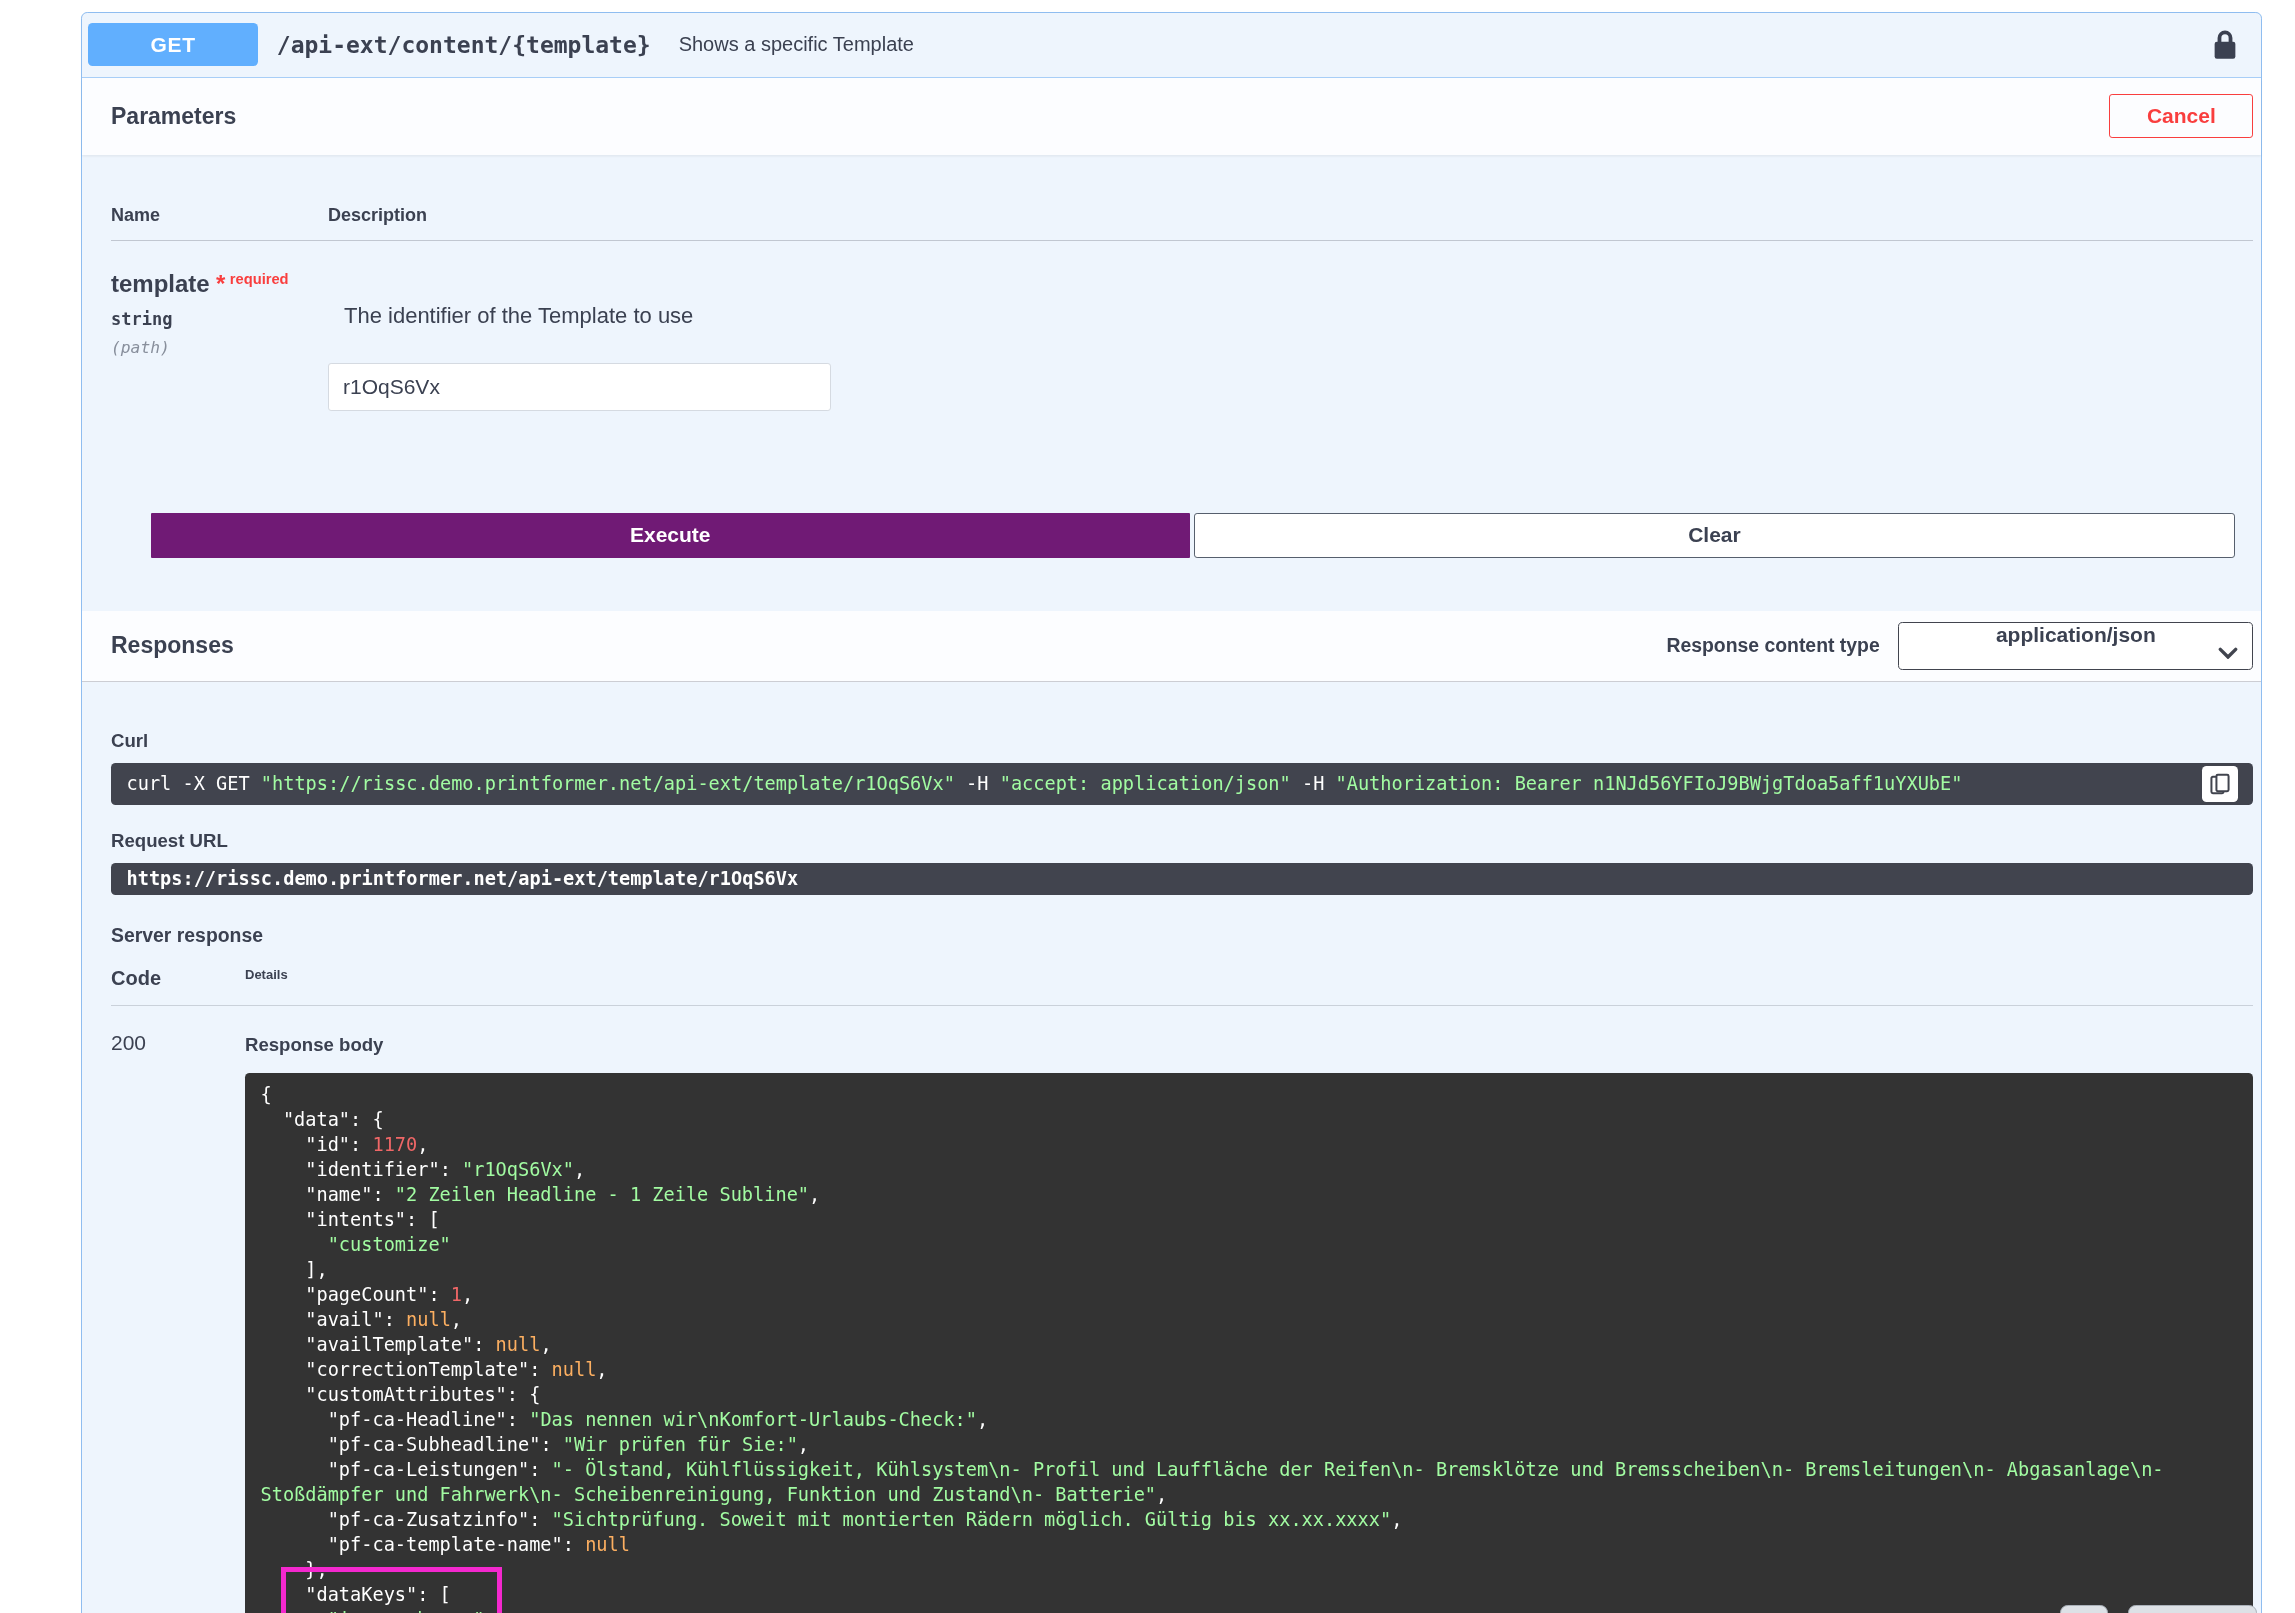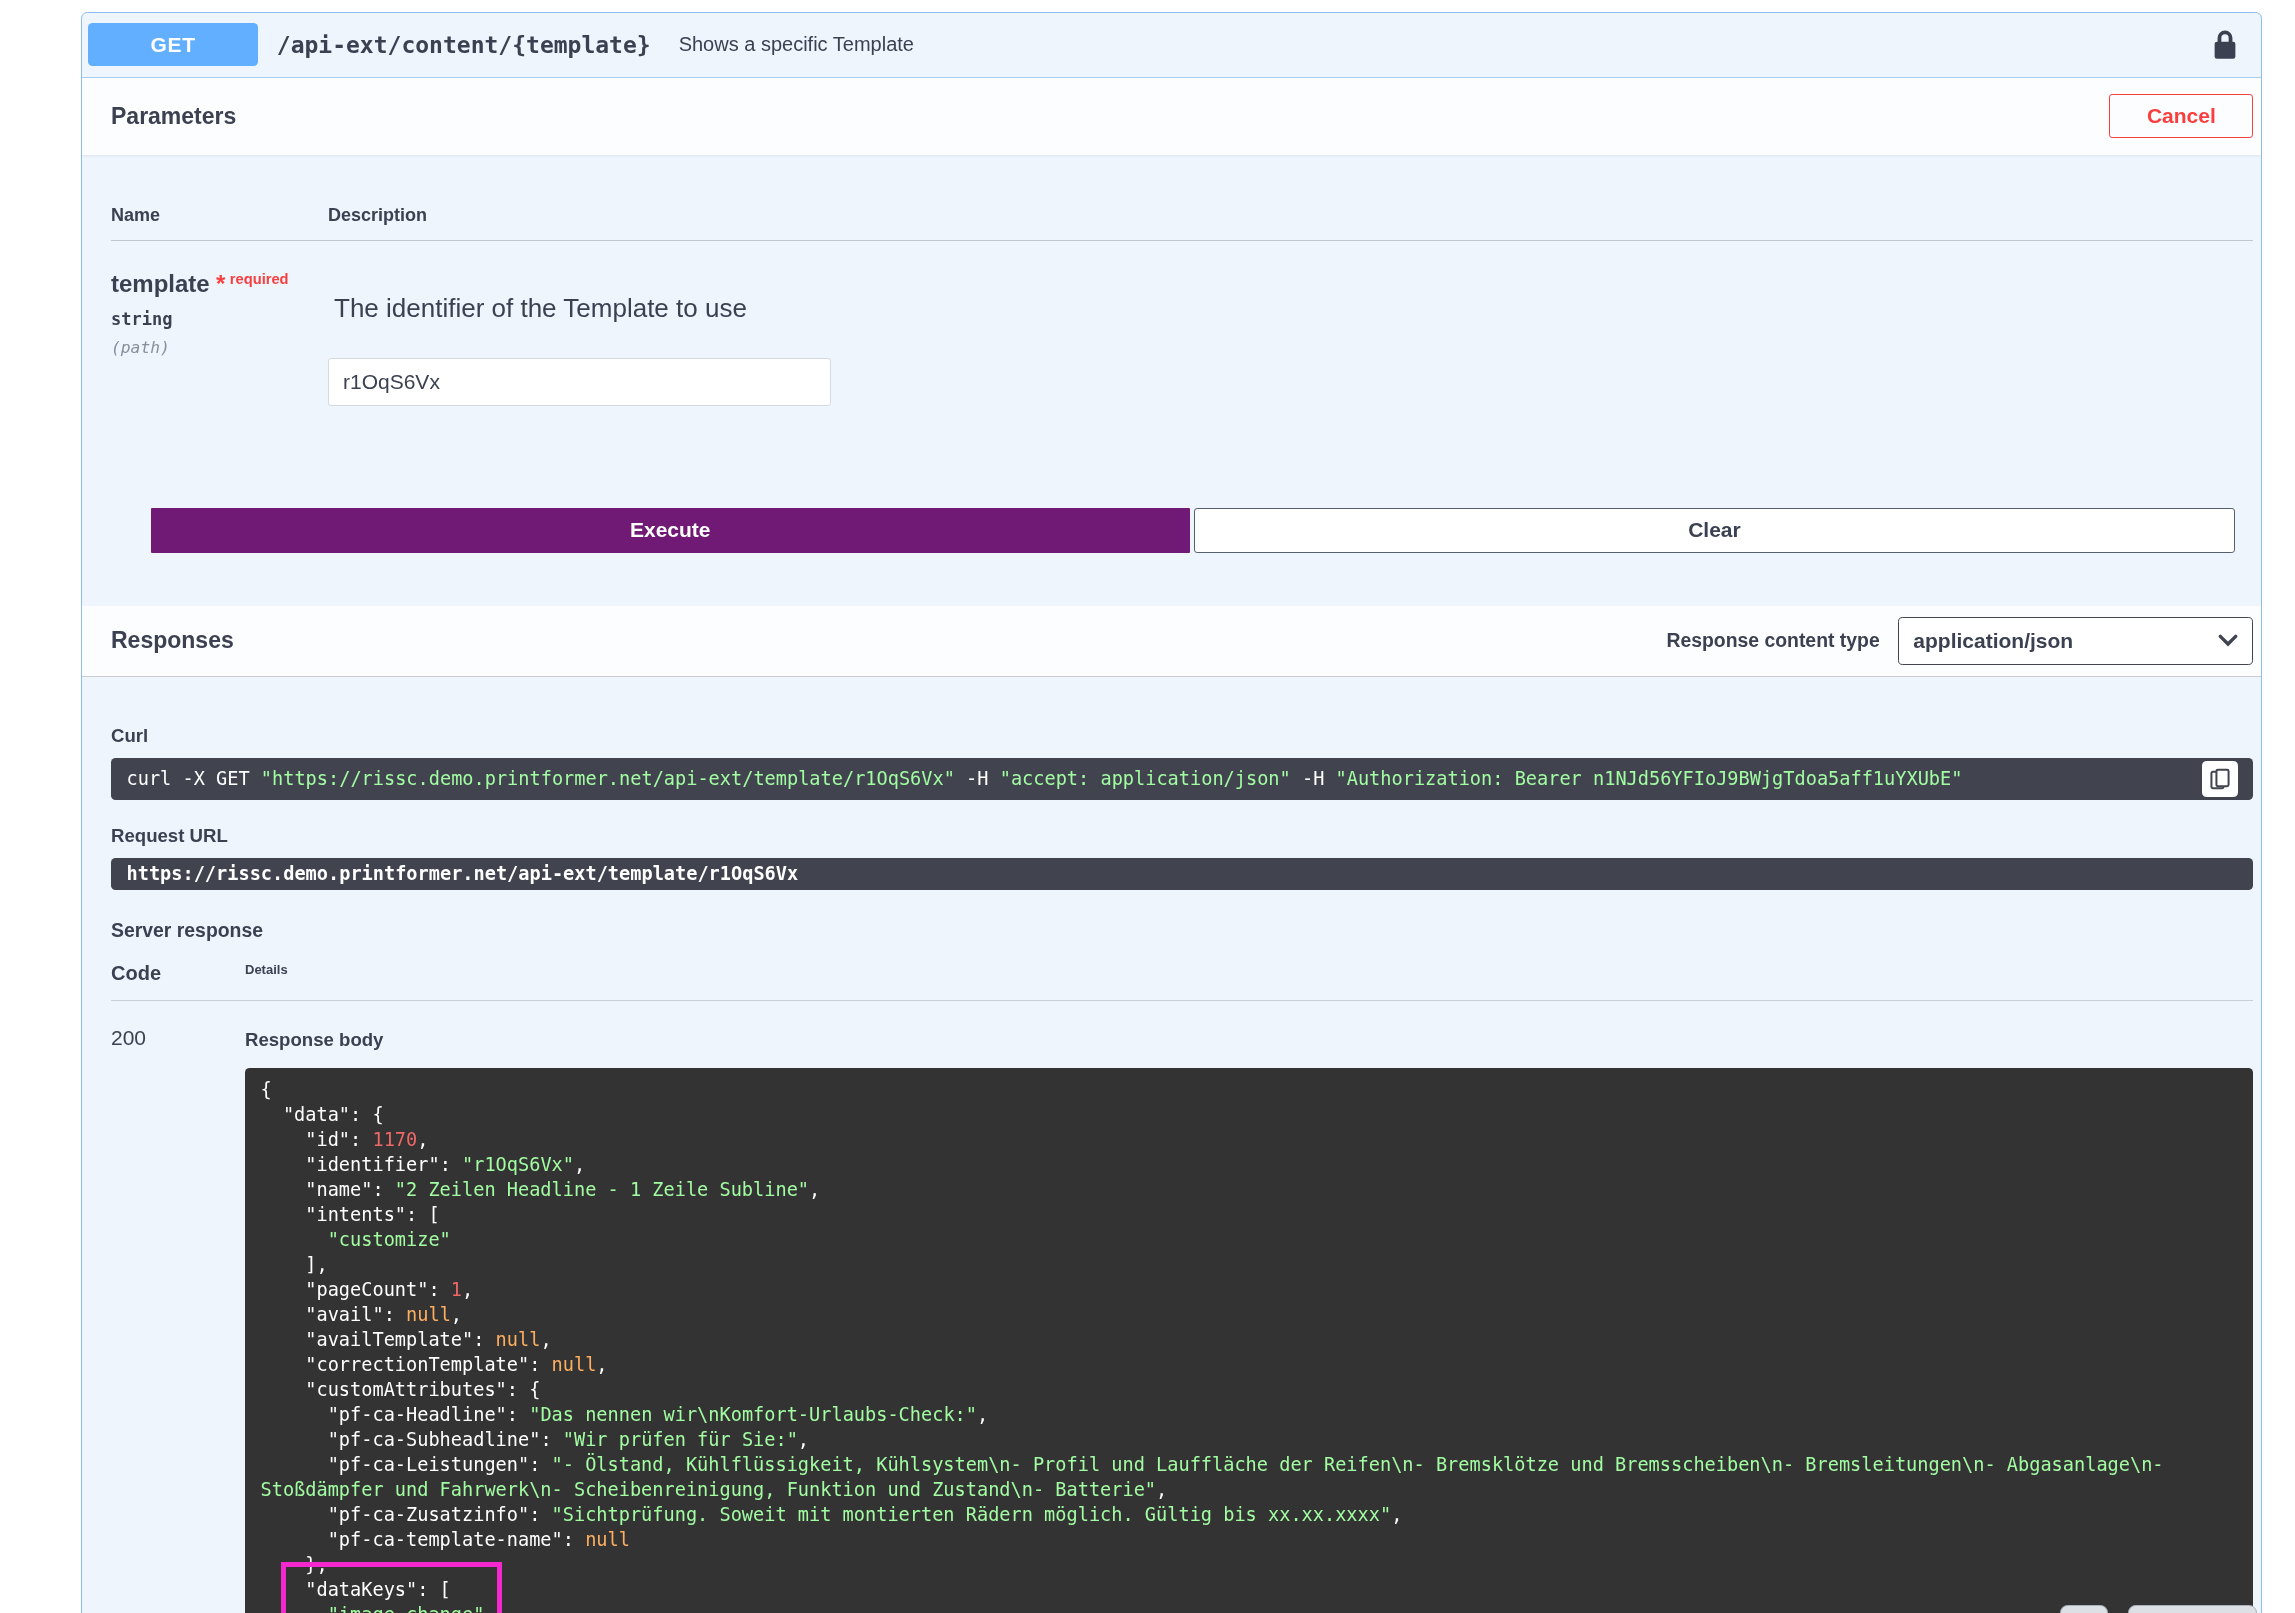--- a/index.html
+++ b/index.html
@@ -29,36 +29,36 @@
          font-size:18px;font-weight:bold;}
   .col-name{width:217px;flex:none;}
   .param-row{display:flex;padding-top:29px;}
   .cell-left{width:217px;flex:none;}
   .param-name{font-size:24px;font-weight:bold;}
   .req-star{color:#f93e3e;margin-left:6.2px;font-size:24px;font-weight:bold;}
   .req-label{color:#f93e3e;font-size:14.7px;font-weight:bold;margin-left:4.6px;position:relative;top:-7.7px;}
   .param-type{font-family:"DejaVu Sans Mono",monospace;font-weight:bold;font-size:17px;margin-top:11px;}
   .param-in{font-family:"DejaVu Sans Mono",monospace;font-style:italic;font-size:16.3px;color:#888f9c;margin-top:9.3px;}
   .cell-right{flex:1;padding-top:17px;}
-  .param-desc{margin:6px;font-size:26px;}
+  .param-desc{margin:16px;font-size:22px;}
   .param-input{margin-top:34px;width:503px;height:48px;border:0.8px solid #d5dae1;border-radius:3.1px;
                font-size:21px;padding:0 14px;color:#3b4151;font-family:inherit;background:#fff;display:block;box-sizing:border-box;}
   
   .execute-row{display:flex;gap:4.6px;margin:102px 18.6px 53px 40px;}
   .btn-execute{flex:1;height:45px;background:#701a75;border:none;border-radius:1px;color:#fff;
                font-weight:bold;font-size:21px;font-family:inherit;cursor:pointer;}
   .btn-clear{flex:1;height:45px;background:#fff;border:1.5px solid #565f6d;border-radius:3.1px;color:#3b4151;
              font-weight:bold;font-size:21px;font-family:inherit;cursor:pointer;}
   
   .responses-header{height:70px;border-bottom:0.8px solid rgba(59,65,81,.25);box-shadow:none;}
   .ct-wrap{margin-left:auto;display:flex;align-items:center;}
   .ct-label{font-size:19.4px;font-weight:bold;margin-right:18.6px;}
   .select{width:355px;height:48px;border:1.5px solid #41444e;border-radius:4.6px;background:#fff;
           display:flex;align-items:center;padding:0 14px;font-weight:bold;font-size:21px;
-          box-sizing:border-box;cursor:pointer;}
+          box-sizing:border-box;cursor:pointer;flex-direction:column;}
   .select .chev{margin-left:auto;display:flex;align-items:center;}
   
   .responses-area{padding:0 7.7px 0 29px;}
   .blk-label{margin:0;font-size:18.6px;font-weight:bold;color:#3b4151;}
   .lbl-curl{margin-top:48px;}
   .dark-bar{margin-top:11px;background:#41444e;border-radius:4.6px;display:flex;align-items:center;padding:0 15.5px;}
   .curl-bar{height:42px;}
   .curl-bar code{font-family:"DejaVu Sans Mono",monospace;font-size:18.6px;color:#fff;white-space:nowrap;overflow:hidden;}
   .copy-btn{margin-left:auto;width:36px;height:36px;background:#fff;border:none;border-radius:4.6px;
             display:flex;align-items:center;justify-content:center;flex:none;cursor:pointer;}

